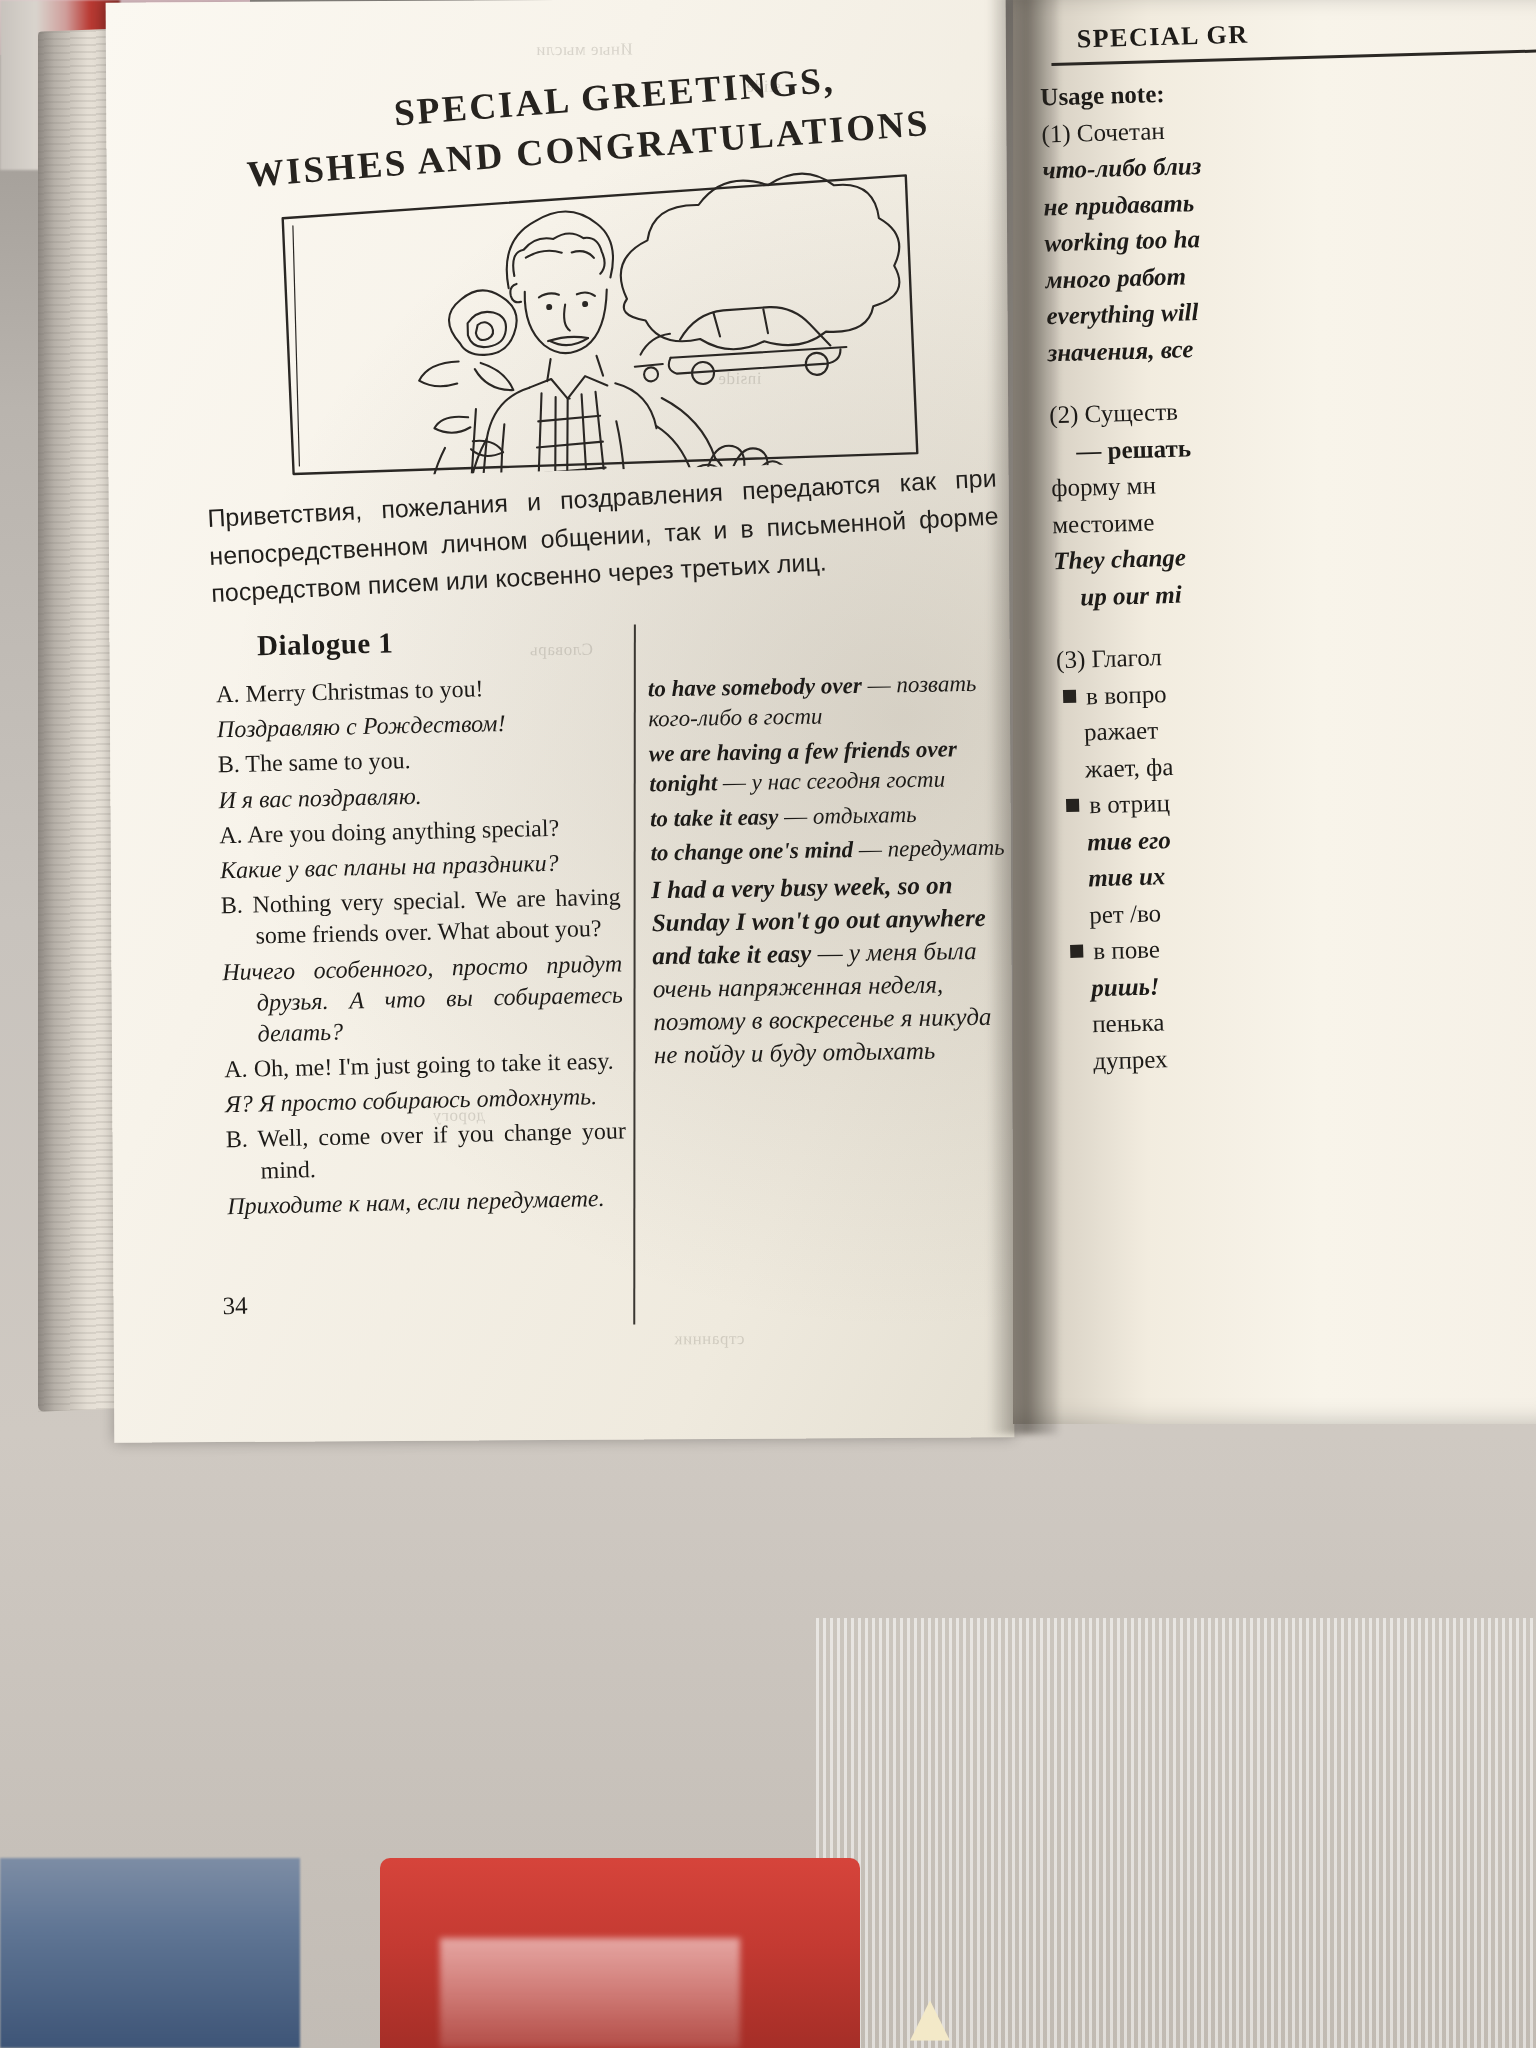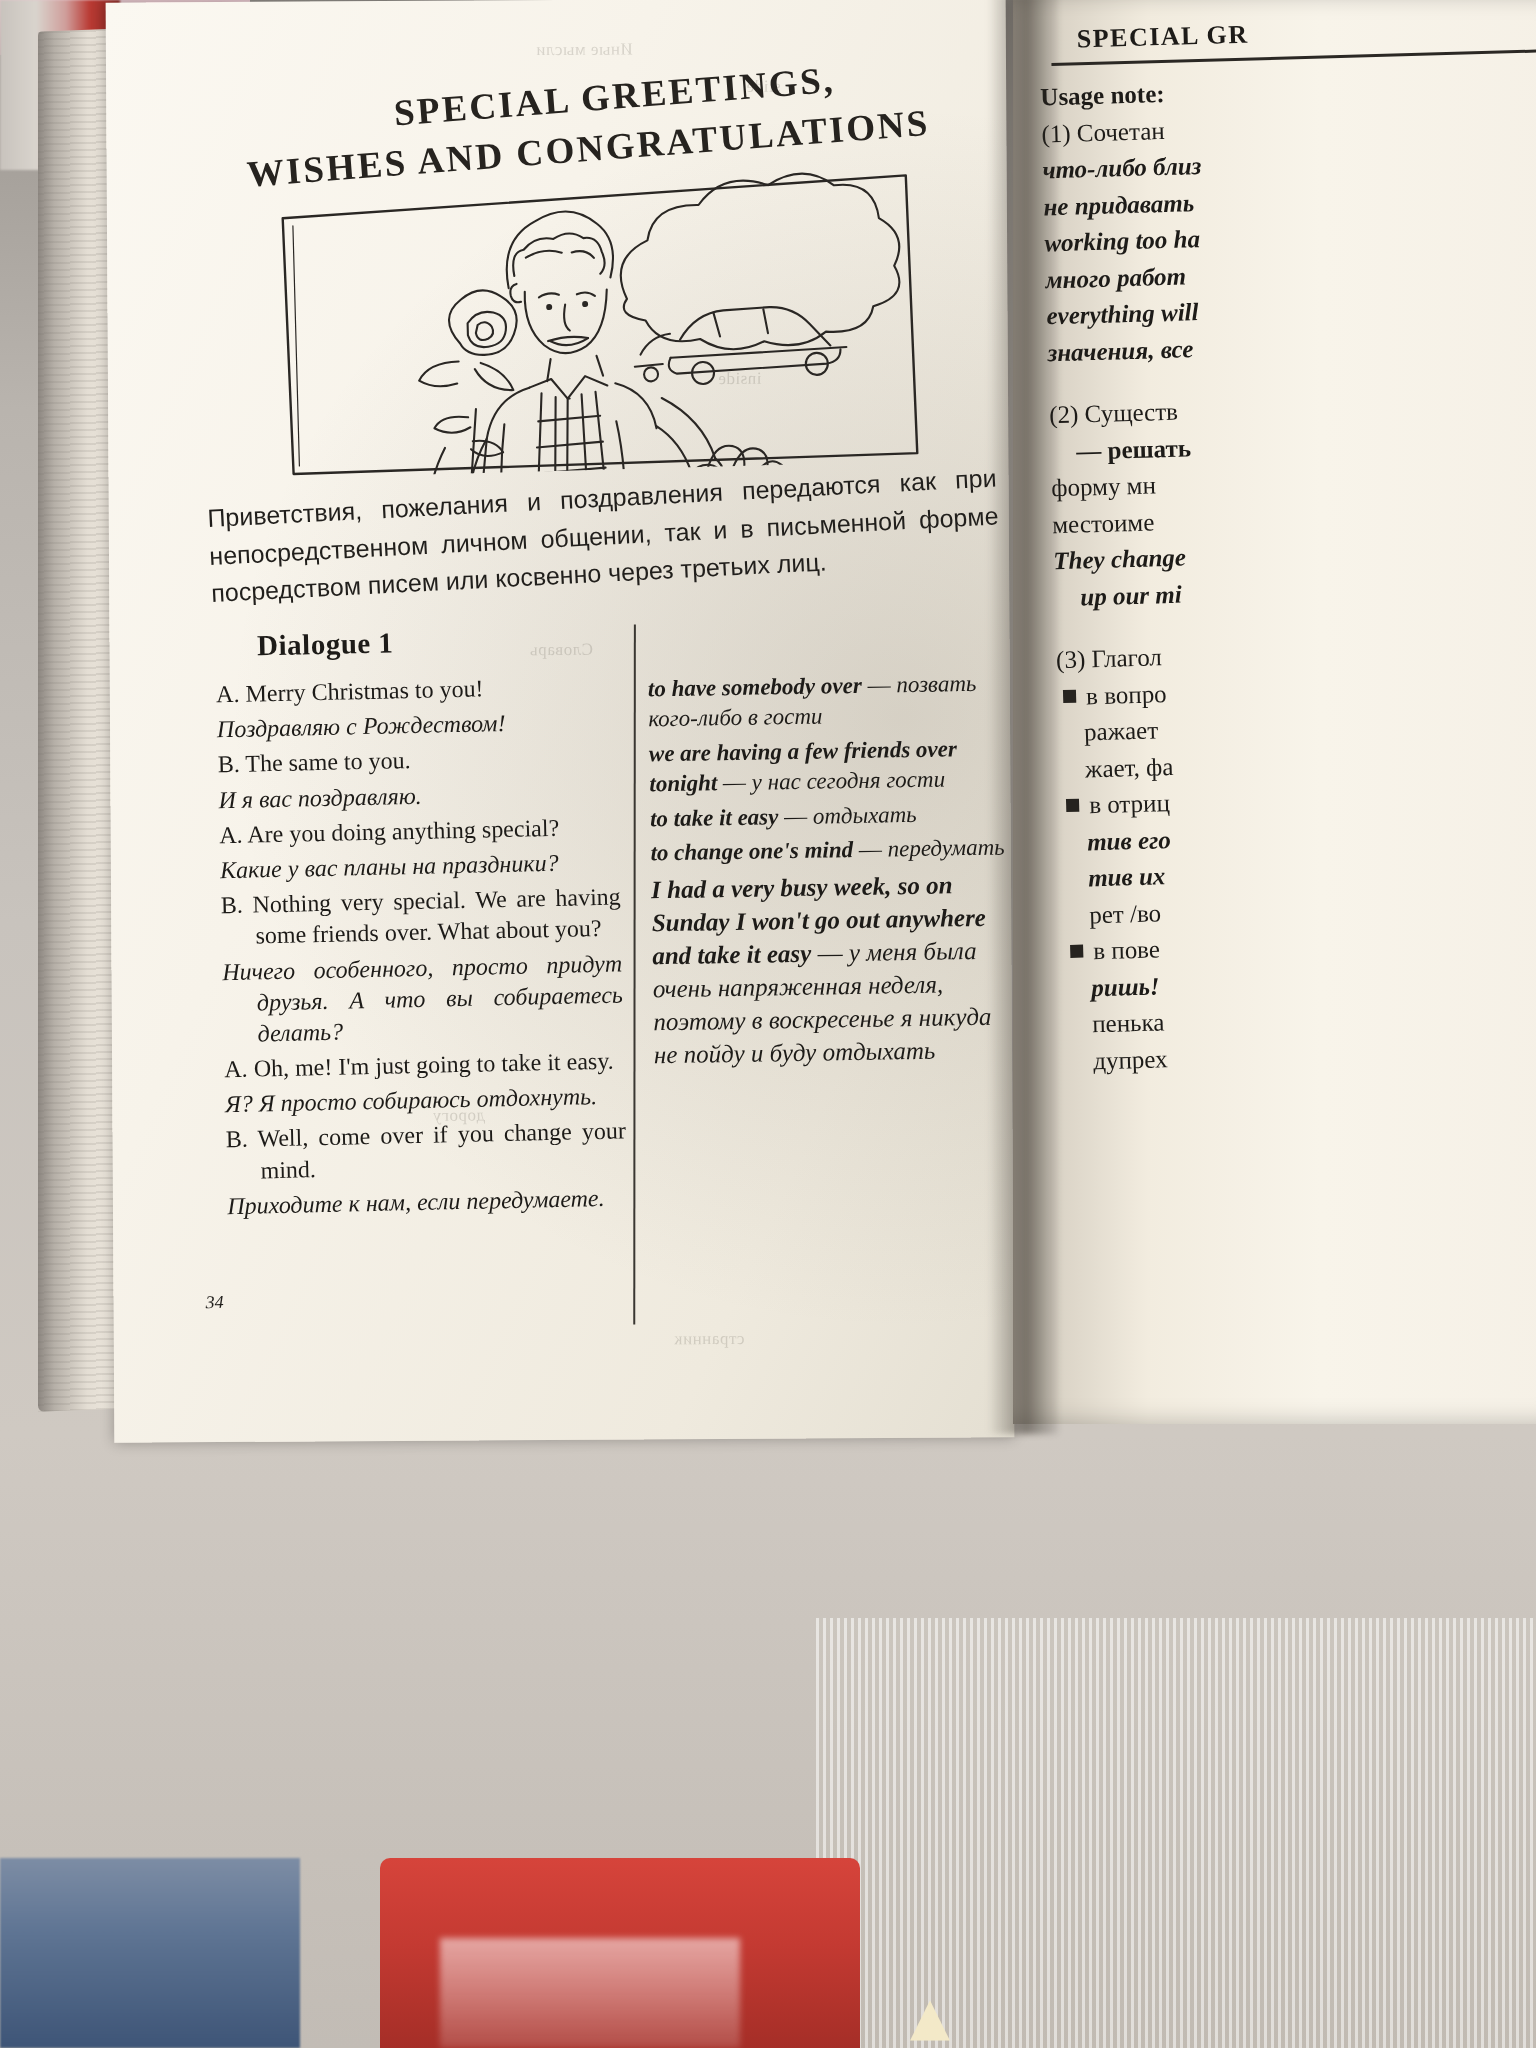--- a/index.html
+++ b/index.html
@@ -175,21 +175,21 @@
 
   .vline {
     font-size: 23px; line-height: 1.30; color: #1d1b18;
     margin-bottom: 5px;
     padding-left: 0;
   }
   .vline b { font-style: italic; }
   .vline .tr { font-style: italic; font-weight: normal; }
   .vline.big { font-size: 25px; line-height: 1.32; }
 
-  #folio { position: absolute; left: 92px; top: 1290px; font-size: 18px; color: #211f1c; transform: rotate(-1deg); font-style: italic; }
+  #folio { position: absolute; left: 109px; top: 1290px; font-size: 25px; color: #211f1c; transform: rotate(-1deg); }
 
   
   #rp {
     position: absolute; left: 40px; top: 24px; width: 520px;
     transform: rotate(-1.6deg);
     color: #1d1b18;
   }
   #rp-head {
     font-weight: bold; font-size: 26px; letter-spacing: 1.5px; margin-left: 38px;
   }

